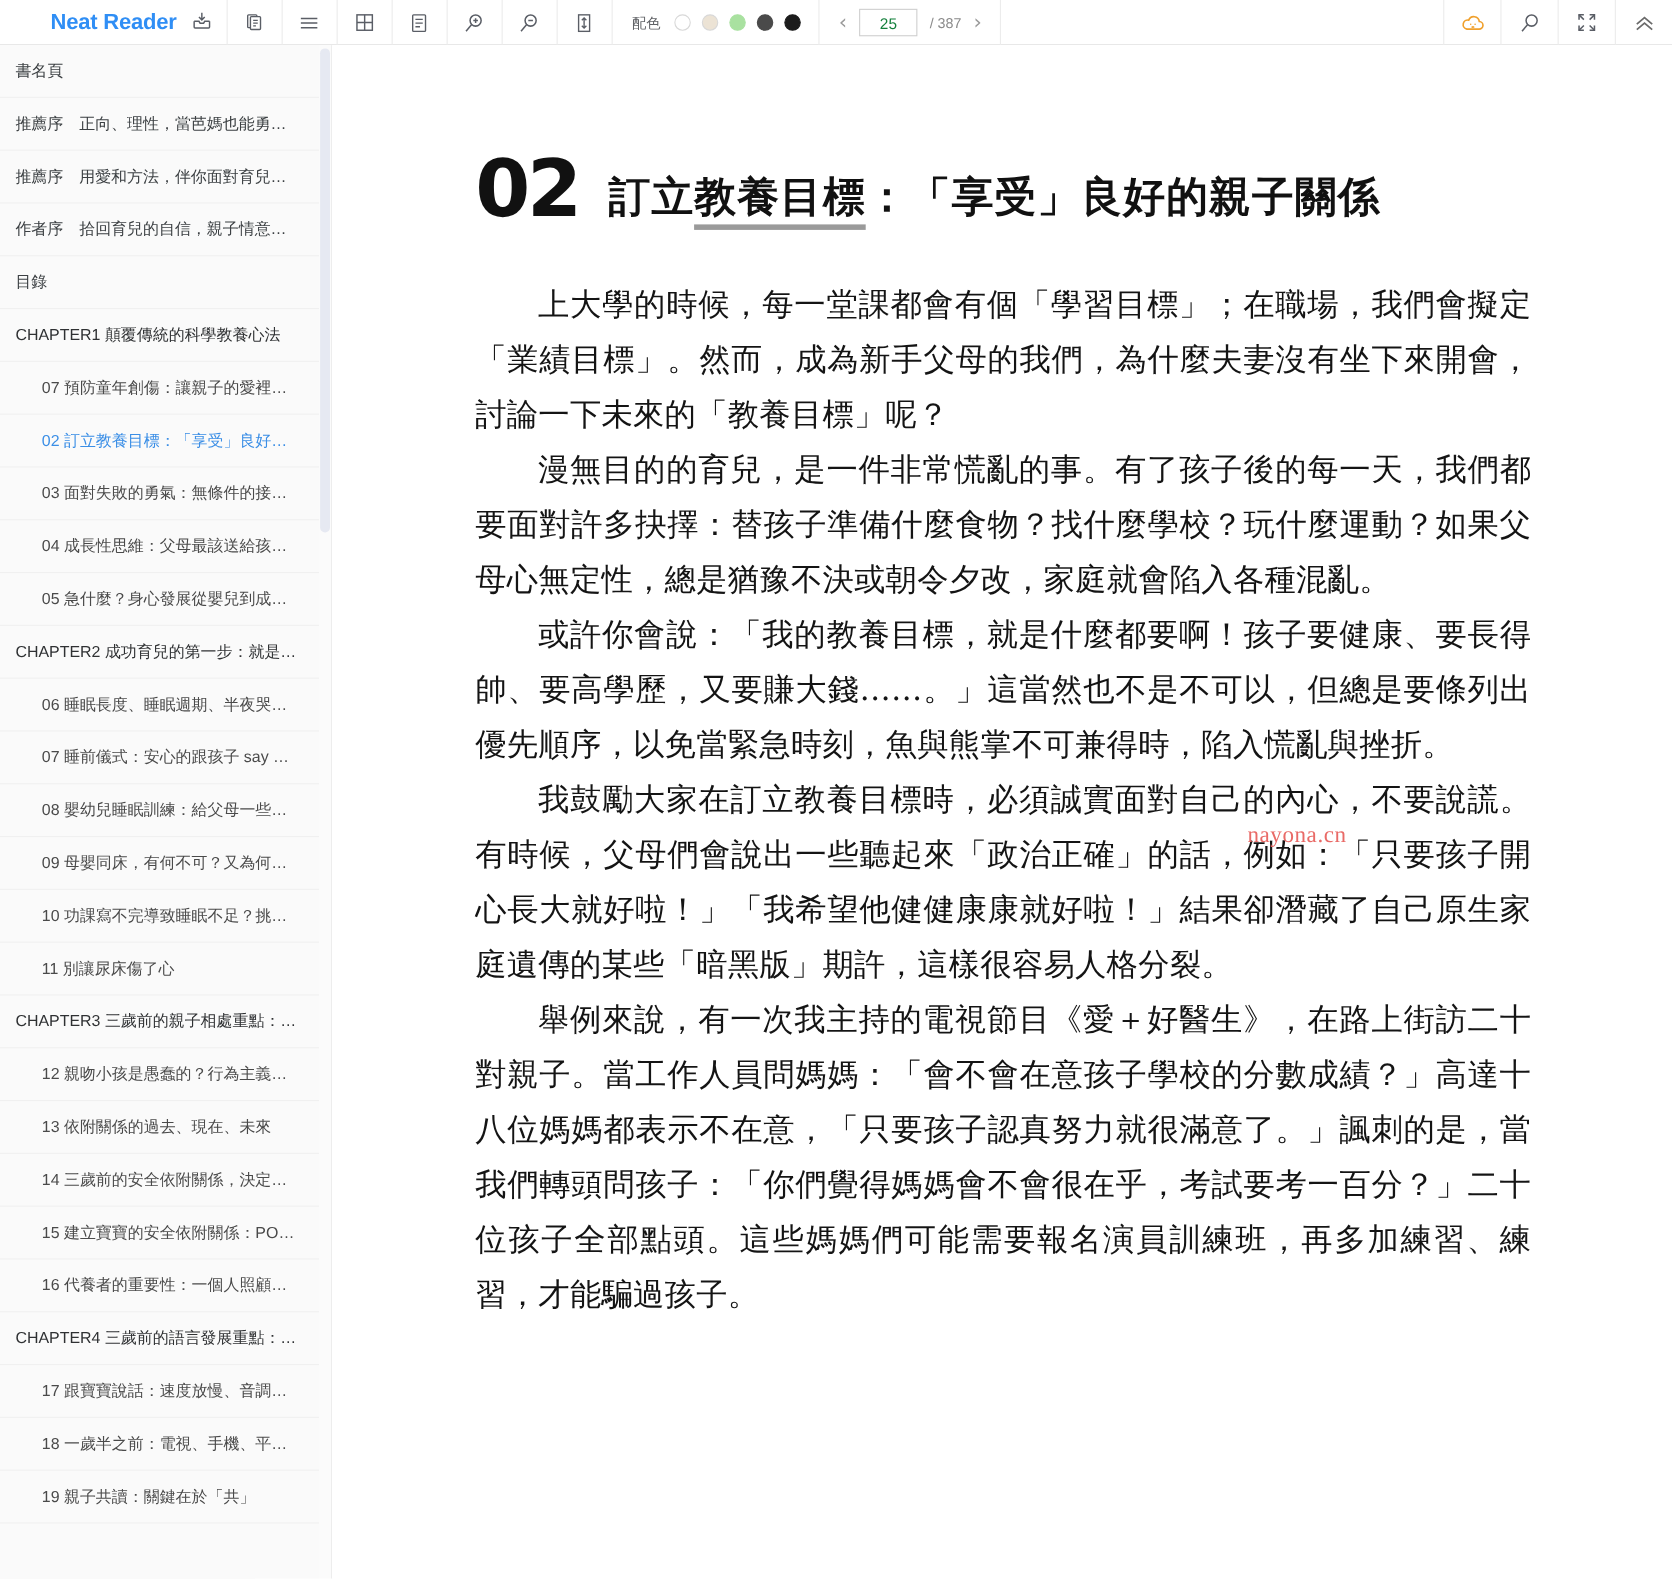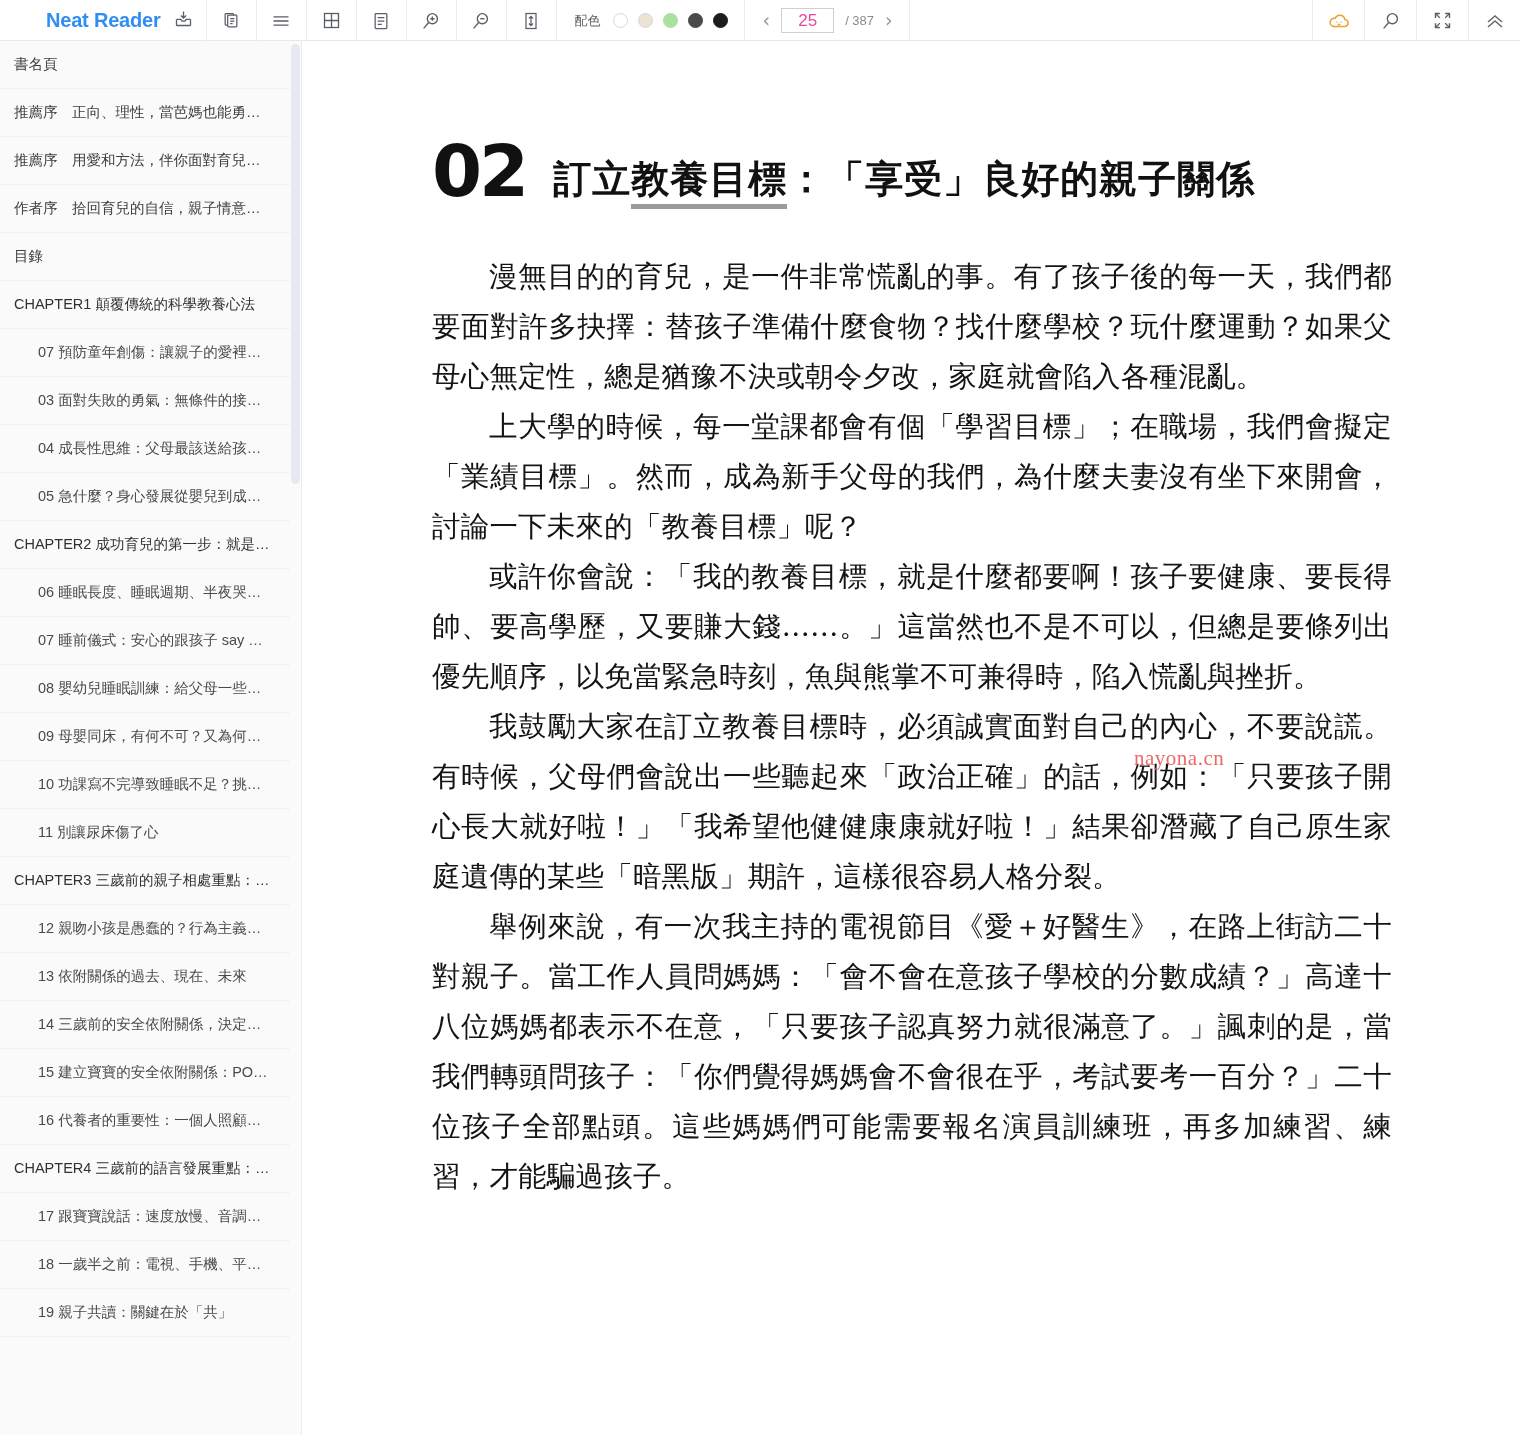--- a/index.html
+++ b/index.html
@@ -67,21 +67,21 @@
   .pager-arrow {
     color: #9a9a9a; font-size: 19px; line-height: 1;
     cursor: pointer; user-select: none;
     font-family: "DejaVu Sans", sans-serif;
   }
   .pager-input {
     width: 53px; height: 25px;
     border: 1px solid #cfcfcf;
     background: #fff;
     text-align: center;
-    font-size: 17px; color: #ec4899;
+    font-size: 14px; color: #15803d;
     font-family: "Liberation Sans", sans-serif;
     padding: 0;
   }
   .pager-total {
     font-size: 13px; color: #8b8b8b; white-space: nowrap;
   }
   .tb-spacer { flex: 1 1 auto; }
   .tb-right {
     display: flex; align-items: stretch; height: 41px;
   }
@@ -325,20 +325,23 @@
     </div>
     <div class="toc-item lvl0">
       <span class="toc-label">目錄</span>
     </div>
     <div class="toc-item chapter">
       <span class="toc-label">CHAPTER1 顛覆傳統的科學教養心法</span>
     </div>
     <div class="toc-item lvl1">
       <span class="toc-label">07 預防童年創傷：讓親子的愛裡…</span>
     </div>
+    <div class="toc-item lvl1 active">
+      <span class="toc-label">02 訂立教養目標：「享受」良好…</span>
+    </div>
     <div class="toc-item lvl1">
       <span class="toc-label">03 面對失敗的勇氣：無條件的接…</span>
     </div>
     <div class="toc-item lvl1">
       <span class="toc-label">04 成長性思維：父母最該送給孩…</span>
     </div>
     <div class="toc-item lvl1">
       <span class="toc-label">05 急什麼？身心發展從嬰兒到成…</span>
     </div>
     <div class="toc-item chapter">
@@ -399,22 +402,22 @@
 
 <div id="content">
   <div id="page">
 
     <h1 id="chapter-title">
       <span class="chap-num">02</span>
       <span class="chap-text"><span>訂立</span><span class="chap-underline">教養目標</span><span>：「享受」良好的親子關係</span></span>
     </h1>
 
     <div id="paragraphs">
+        <p class="para">上大學的時候，每一堂課都會有個「學習目標」；在職場，我們會擬定「業績目標」。然而，成為新手父母的我們，為什麼夫妻沒有坐下來開會，討論一下未來的「教養目標」呢？</p>
         <p class="para">漫無目的的育兒，是一件非常慌亂的事。有了孩子後的每一天，我們都要面對許多抉擇：替孩子準備什麼食物？找什麼學校？玩什麼運動？如果父母心無定性，總是猶豫不決或朝令夕改，家庭就會陷入各種混亂。</p>
-        <p class="para">上大學的時候，每一堂課都會有個「學習目標」；在職場，我們會擬定「業績目標」。然而，成為新手父母的我們，為什麼夫妻沒有坐下來開會，討論一下未來的「教養目標」呢？</p>
         <p class="para">或許你會說：「我的教養目標，就是什麼都要啊！孩子要健康、要長得帥、要高學歷，又要賺大錢……。」這當然也不是不可以，但總是要條列出優先順序，以免當緊急時刻，魚與熊掌不可兼得時，陷入慌亂與挫折。</p>
         <p class="para">我鼓勵大家在訂立教養目標時，必須誠實面對自己的內心，不要說謊。有時候，父母們會說出一些聽起來「政治正確」的話，例如：「只要孩子開心長大就好啦！」「我希望他健健康康就好啦！」結果卻潛藏了自己原生家庭遺傳的某些「暗黑版」期許，這樣很容易人格分裂。</p>
         <p class="para">舉例來說，有一次我主持的電視節目《愛＋好醫生》，在路上街訪二十對親子。當工作人員問媽媽：「會不會在意孩子學校的分數成績？」高達十八位媽媽都表示不在意，「只要孩子認真努力就很滿意了。」諷刺的是，當我們轉頭問孩子：「你們覺得媽媽會不會很在乎，考試要考一百分？」二十位孩子全部點頭。這些媽媽們可能需要報名演員訓練班，再多加練習、練習，才能騙過孩子。</p>
       </div>
 
     <div id="watermark">nayona.cn</div>
   </div>
 </div>
 
 </body></html>

